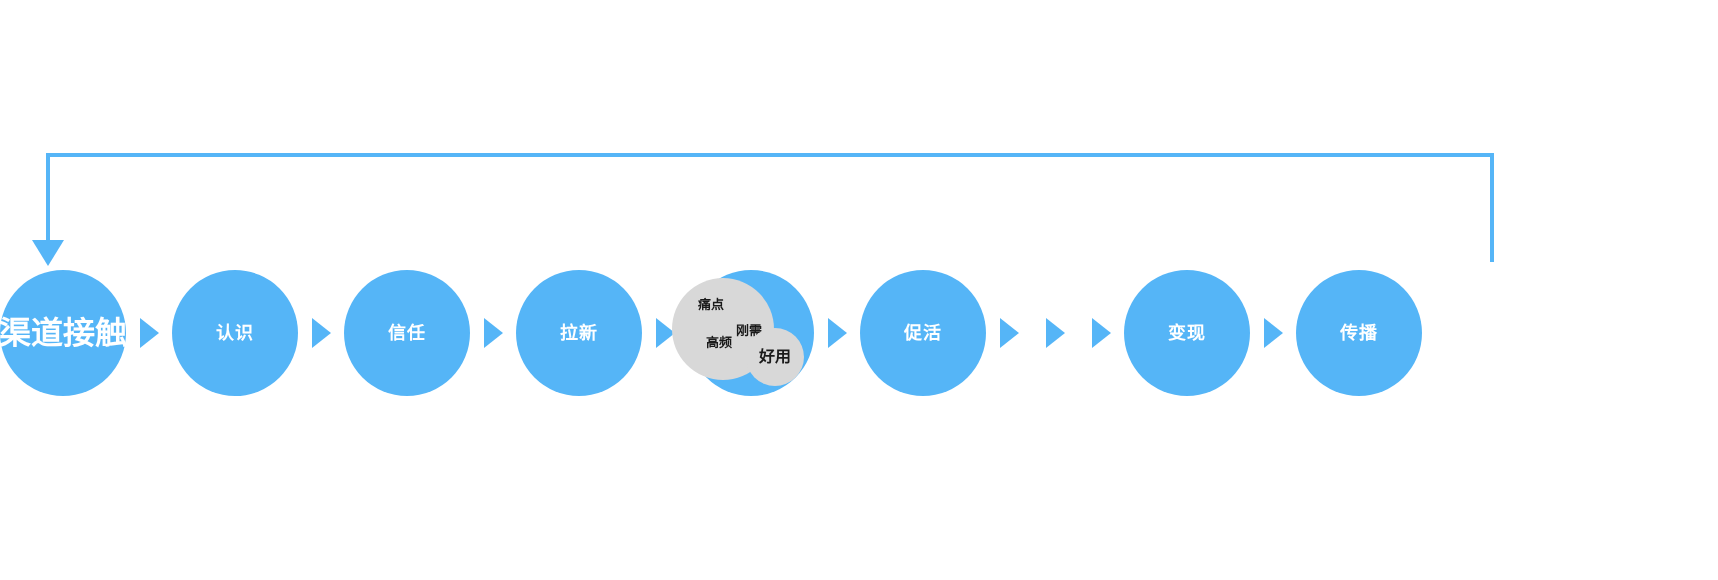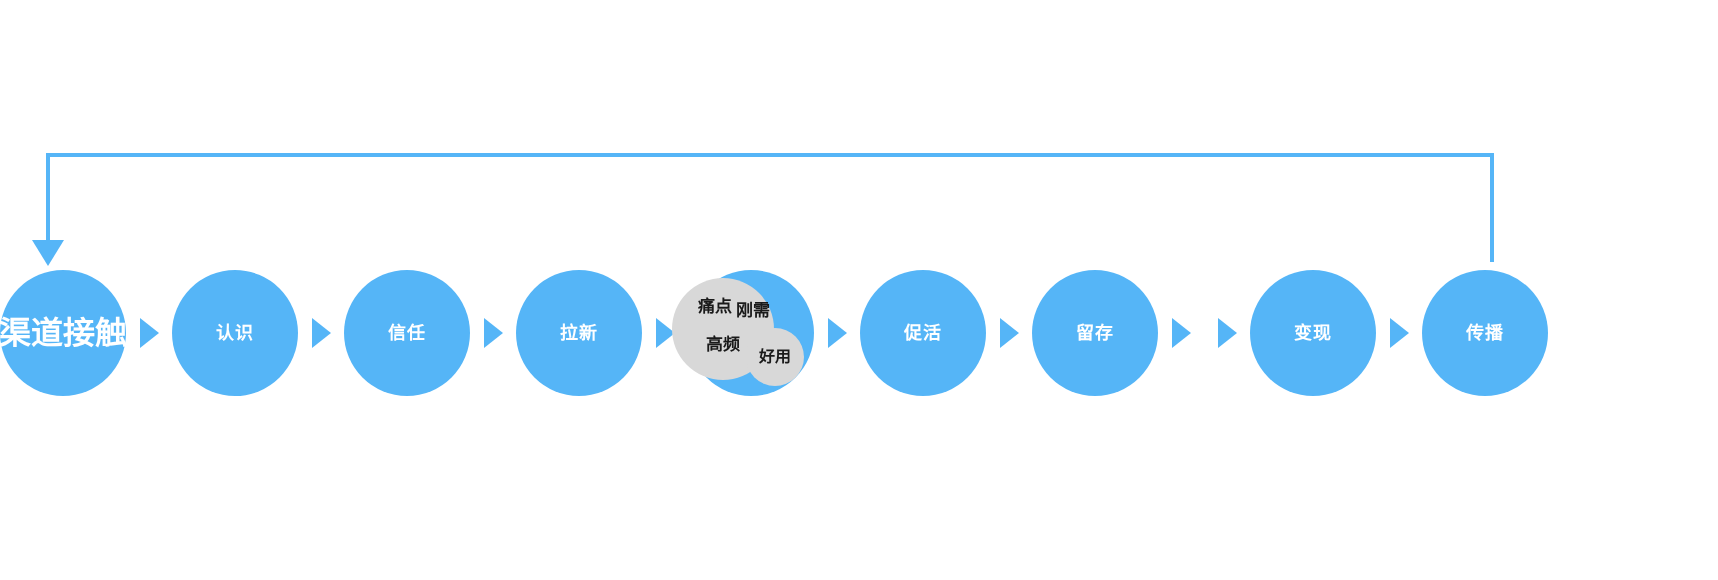--- a/index.html
+++ b/index.html
@@ -118,27 +118,27 @@
   .bubble-small {
     left: 58px;
     top: 58px;
     width: 58px;
     height: 58px;
     text-align: center;
   }
   .bubble-text {
     position: absolute;
     color: #1a1a1a;
-    font-size: 17px;
+    font-size: 13px;
     font-weight: bold;
     line-height: 1;
     white-space: nowrap;
   }
   .txt-pain   { left: 10px;  top: 28px; }
-  .txt-need   { left: 48px;  top: 32px; }
+  .txt-need   { left: 48px;  top: 54px; }
   .txt-freq   { left: 18px;  top: 66px; }
   .bubble-small .bubble-text {
     position: static;
     font-size: 16px;
   }
 </style>
 </head>
 <body>
 
 <div id="canvas">
@@ -192,23 +192,20 @@
       <span class="arrow-tri"></span>
     </div>
 
     <div class="node">
       <span class="node-label">促活</span>
     </div>
     <div class="arrow-sep">
       <span class="arrow-tri"></span>
     </div>
 
-    <div class="node">
-      <span class="node-label">留存</span>
-    </div>
     <div class="arrow-sep">
       <span class="arrow-tri"></span>
     </div>
 
     <div class="arrow-sep">
       <span class="arrow-tri"></span>
     </div>
 
     <div class="node">
       <span class="node-label">变现</span>

